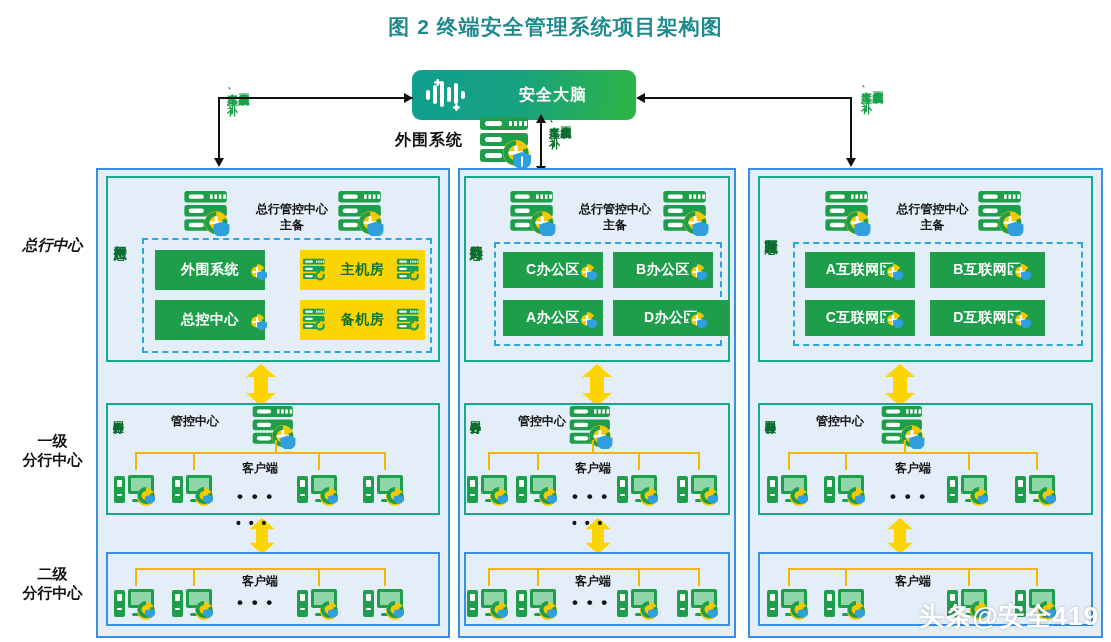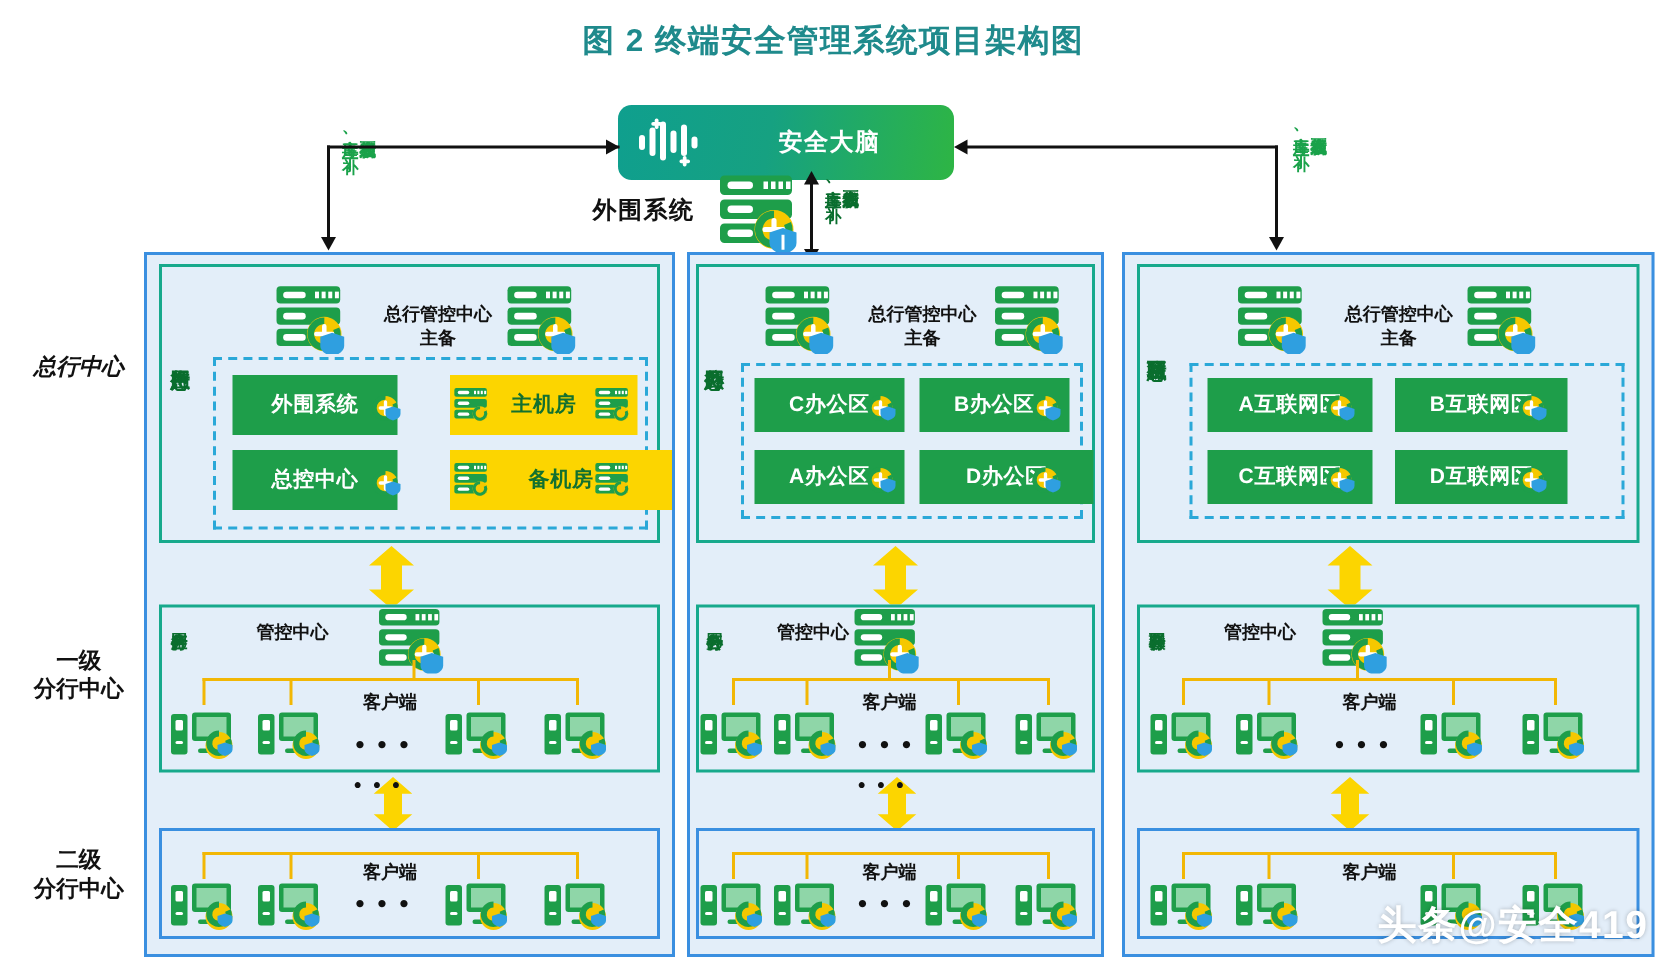--- a/index.html
+++ b/index.html
@@ -327,21 +327,21 @@
 <div class="tile" style="left:155px;top:300px;width:110px;height:40px;">
   <span>总控中心</span>
 </div>
 <svg class="tile-shield" style="left:248px;top:312px;" width="22" height="20" viewBox="0 0 22 20">
     <circle cx="9" cy="10" r="8" fill="#f5c800"></circle>
     <path d="M9 3a7 7 0 1 0 6 4" fill="none" stroke="#1e9e4a" stroke-width="3"></path>
     <path d="M9 6v8M5.5 10h7" stroke="#fff" stroke-width="2.2" stroke-linecap="round"></path>
     <path d="M14 9 l5 1.6 0 3.4 q0 2.8 -5 4.4 q-5 -1.6 -5 -4.4 l0 -3.4z" fill="#2f9fe0"></path>
   </svg>
 
-<div class="tile yellow" style="left:300px;top:300px;width:148px;height:40px;">
+<div class="tile yellow" style="left:300px;top:300px;width:125px;height:40px;">
   <span>备机房</span>
 </div>
 <svg style="position:absolute;left:302px;top:305px;" width="28" height="30" viewBox="0 0 62 52">
     <rect x="2" y="1" width="48" height="13" rx="3" fill="#1e9e4a"></rect>
     <rect x="2" y="17" width="48" height="13" rx="3" fill="#1e9e4a"></rect>
     <rect x="2" y="33" width="48" height="13" rx="3" fill="#1e9e4a"></rect>
     <rect x="7" y="5" width="17" height="5" rx="2.5" fill="#fff"></rect>
     <rect x="7" y="21" width="17" height="5" rx="2.5" fill="#fff"></rect>
     <rect x="7" y="37" width="17" height="5" rx="2.5" fill="#fff"></rect>
     <g fill="#fff">

